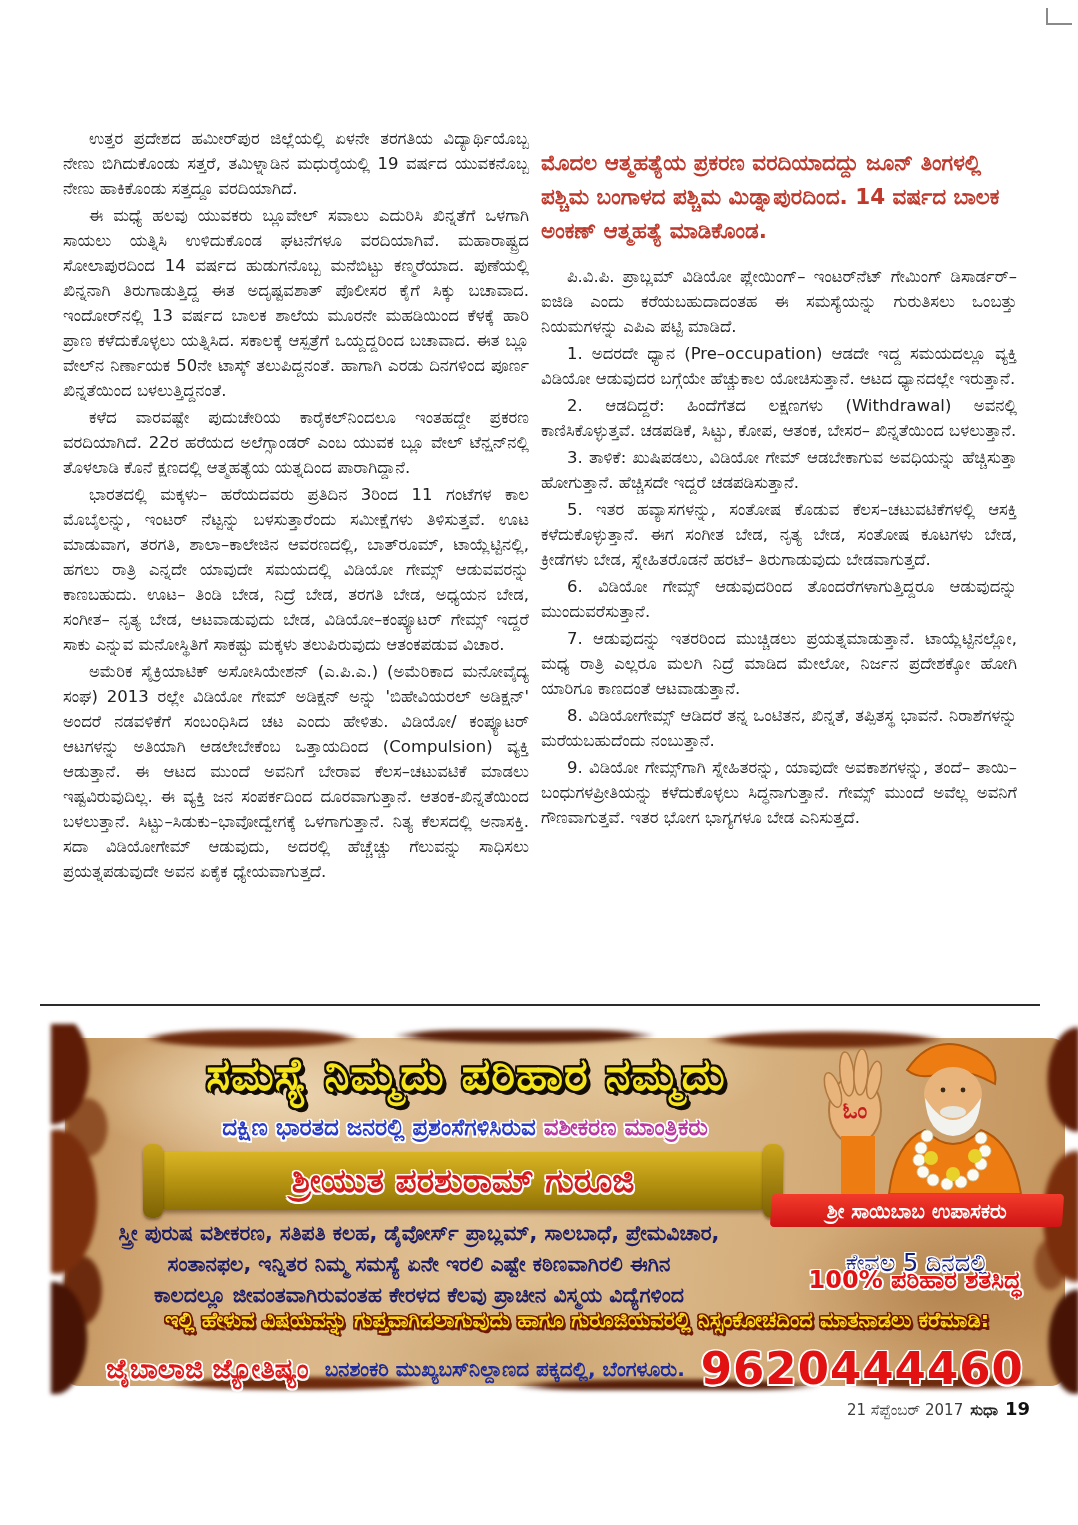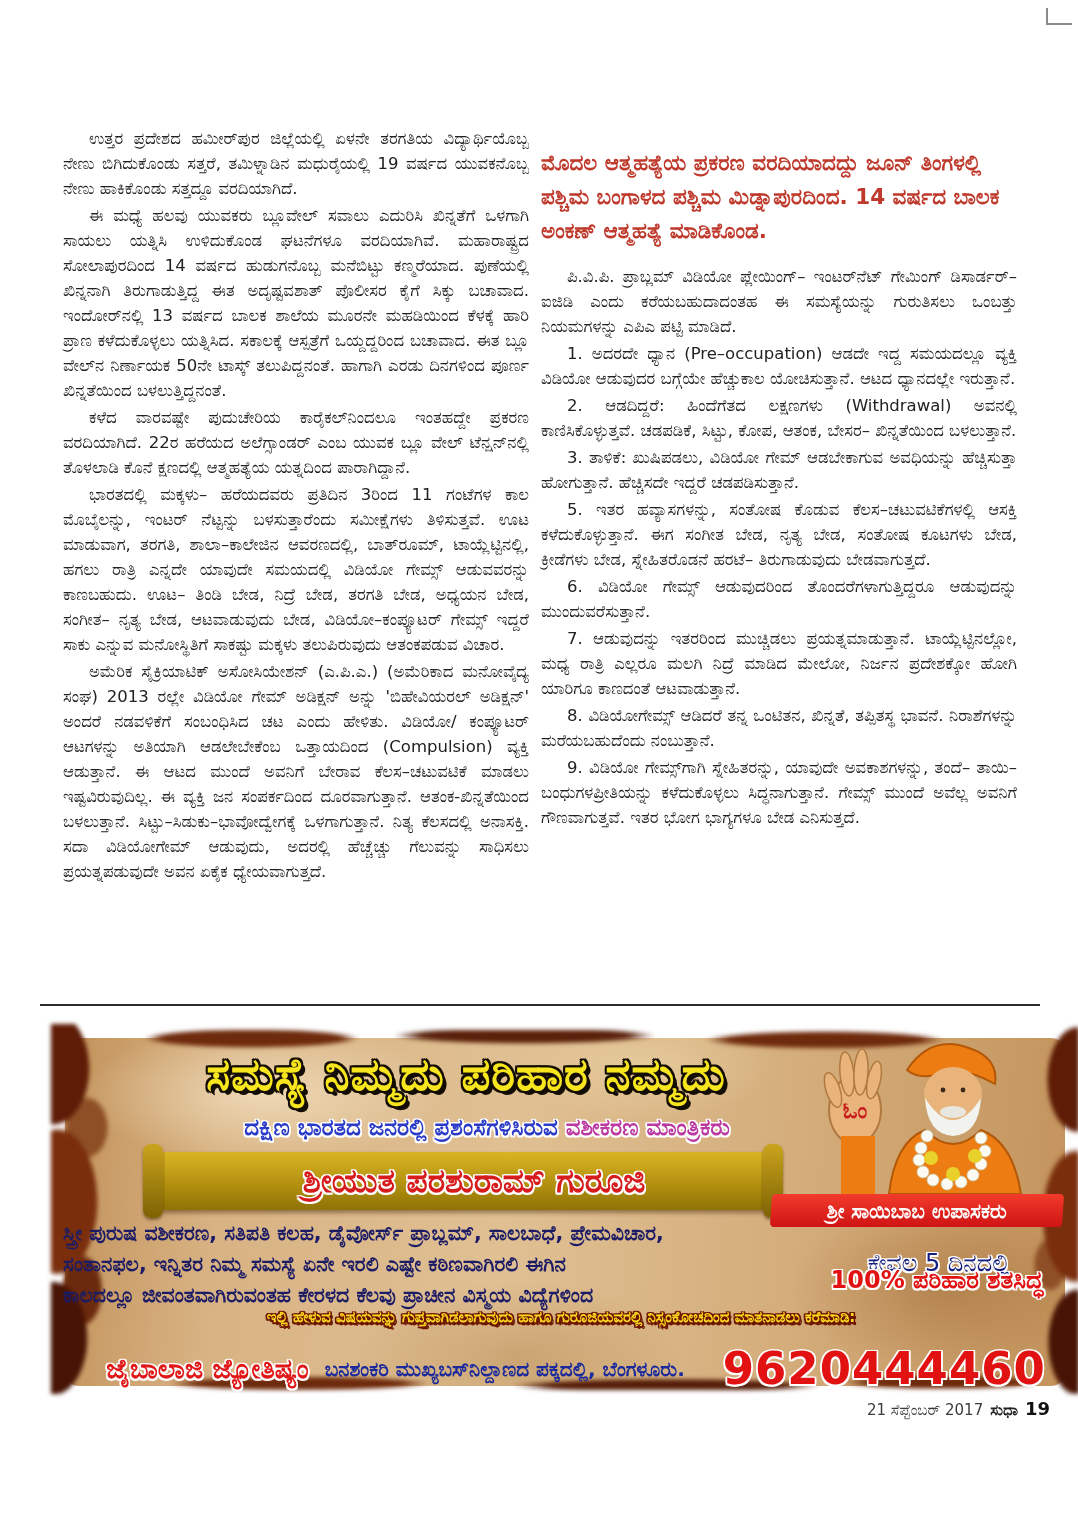--- a/index.html
+++ b/index.html
@@ -53,58 +53,58 @@
   .burn-bottom{left:60px;right:40px;bottom:2px;height:22px;
     background:
       radial-gradient(ellipse 220px 12px at 20% 70%, #6e2a0c 48%, transparent 60%),
       radial-gradient(ellipse 260px 12px at 60% 80%, #561e09 46%, transparent 60%),
       radial-gradient(ellipse 170px 12px at 90% 65%, #6e2a0c 46%, transparent 60%);}
 
   
   .ol-k{text-shadow:2px 0 #140d04,-2px 0 #140d04,0 2px #140d04,0 -2px #140d04,
         2px 2px #140d04,-2px -2px #140d04,2px -2px #140d04,-2px 2px #140d04,3px 3px #140d04,4px 4px #140d04;}
   .ol-w{text-shadow:1.5px 0 #fff,-1.5px 0 #fff,0 1.5px #fff,0 -1.5px #fff,
-        1.5px 1.5px #fff,-1.5px -1.5px #fff,1.5px -1.5px #fff,-1.5px 1.5px #fff;padding-left:22px;}
+        1.5px 1.5px #fff,-1.5px -1.5px #fff,1.5px -1.5px #fff,-1.5px 1.5px #fff;}
   .ol-m{text-shadow:1.5px 0 #6d1703,-1.5px 0 #6d1703,0 1.5px #6d1703,0 -1.5px #6d1703,
         1.5px 1.5px #6d1703,-1.5px -1.5px #6d1703,1.5px -1.5px #6d1703,-1.5px 1.5px #6d1703,2.5px 2.5px #6d1703;}
 
   .ad-title{position:absolute;left:28px;top:22px;width:766px;text-align:center;
             font-size:45px;font-weight:bold;color:#f7e51e;letter-spacing:1px;}
   .ad-subtitle{position:absolute;left:55px;top:88px;width:710px;text-align:center;
                font-size:23px;font-weight:bold;color:#2b3bc7;}
   .ad-subtitle .hl{color:#bb3aa2;}
   .ad-scroll{position:absolute;left:100px;top:126px;width:616px;height:58px;border-radius:10px;
              background:linear-gradient(#d9b524,#b39110 55%,#8f7206);
              box-shadow:0 3px 4px rgba(60,30,0,.45);display:flex;align-items:center;justify-content:center;}
   .ad-scroll:before,.ad-scroll:after{content:"";position:absolute;top:-8px;bottom:-8px;width:20px;
              background:linear-gradient(#caa41c,#7d6204);border-radius:8px;box-shadow:0 2px 3px rgba(60,30,0,.5);}
   .ad-scroll:before{left:-12px;} .ad-scroll:after{right:-12px;}
   .ad-guruji{font-size:33px;font-weight:bold;color:#d61c1c;}
-  .ad-services{position:absolute;left:8px;top:192px;width:712px;text-align:left;
+  .ad-services{position:absolute;left:8px;top:192px;width:712px;text-align:center;
                font-size:20.5px;line-height:31px;font-weight:bold;color:#1c1c66;}
-  .ad-privacy{position:absolute;left:8px;top:282px;width:996px;text-align:center;
-              font-size:15px;font-weight:bold;color:#ffd91e;}
+  .ad-privacy{position:absolute;left:24px;top:282px;width:996px;text-align:center;
+              font-size:21px;font-weight:bold;color:#ffd91e;}
   .ad-bottom{position:absolute;left:8px;top:316px;width:1004px;display:flex;
              align-items:center;justify-content:center;gap:16px;white-space:nowrap;}
   .ad-brand{font-size:27px;font-weight:bold;color:#e01818;}
   .ad-address{font-size:20px;font-weight:bold;color:#1a2a9c;}
   .ad-phone{font-size:45px;font-weight:bold;color:#e31212;letter-spacing:1px;}
 
   .saibaba{position:absolute;left:748px;top:6px;width:262px;height:162px;}
   .ad-ribbon{position:absolute;left:716px;top:168px;width:292px;height:33px;
              background:linear-gradient(#f23b2b,#cf1414);border-radius:4px;transform:skewX(-4deg);
              display:flex;align-items:center;justify-content:center;
              font-size:20px;font-weight:bold;color:#ffffff;}
   .ad-days{position:absolute;left:716px;top:223px;width:292px;text-align:center;
            font-size:24px;font-weight:normal;color:#151e7e;}
   .ad-guarantee{position:absolute;left:700px;top:240px;width:320px;text-align:center;
                 font-size:24px;font-weight:bold;color:#e31212;}
 
   
-  .footer{position:absolute;top:1398px;right:28px;display:flex;align-items:baseline;gap:7px;
+  .footer{position:absolute;top:1398px;right:48px;display:flex;align-items:baseline;gap:7px;
           font-size:15px;color:#3c3c3c;}
   .footer .mag{font-weight:bold;color:#222;}
   .footer .pagenum{font-weight:bold;font-size:18px;color:#111;}
 </style>
 </head>
 <body>
 
 <div id="page">
 
   <div class="crop-mark"></div>

